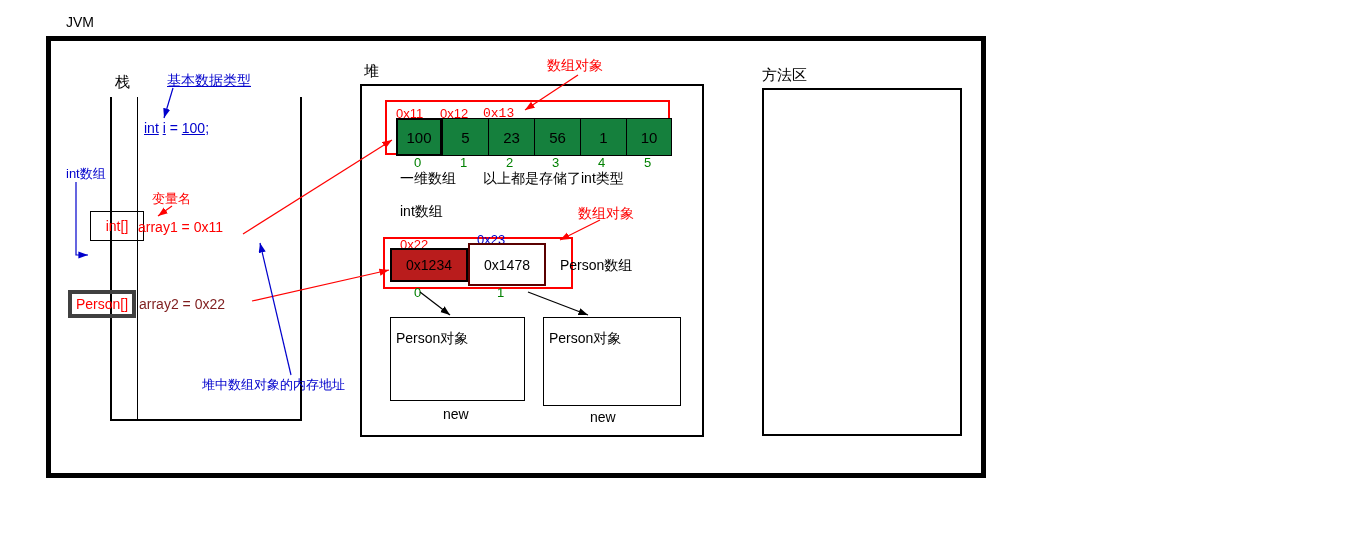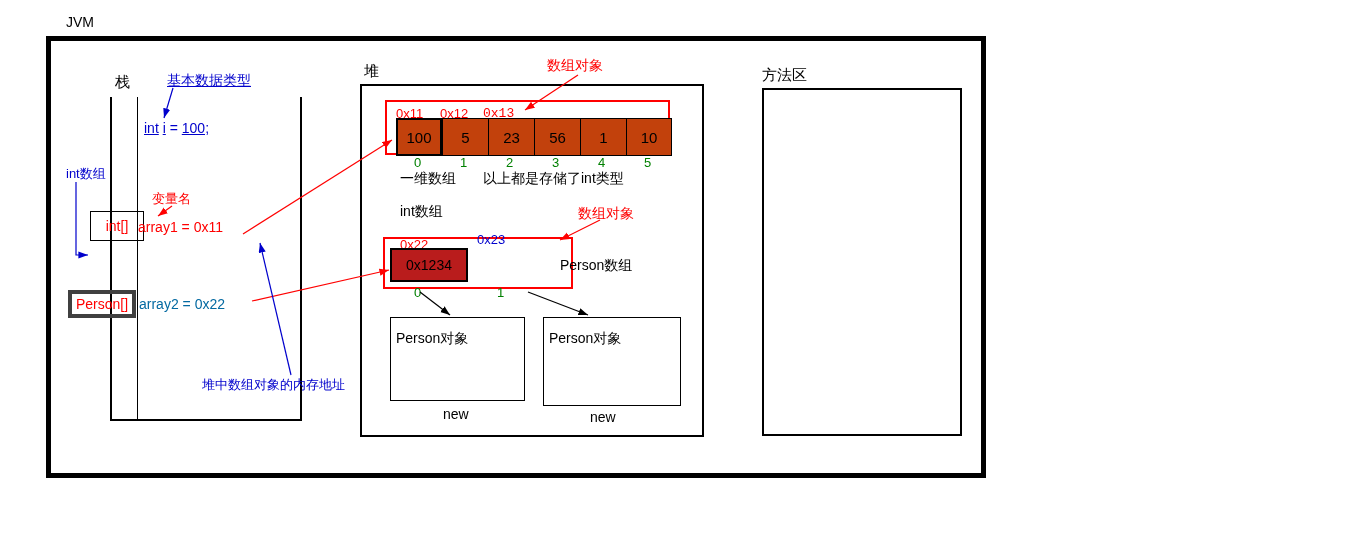--- a/index.html
+++ b/index.html
@@ -103,21 +103,21 @@
   #cell-person-arr {
     position: absolute;
     left: 68px; top: 290px;
     width: 68px; height: 28px;
     border: 4px solid #404040;
     box-sizing: border-box;
     font-size: 14px;
     color: #ff0000;
     display: flex; align-items: center; justify-content: center;
   }
-  #row-person-arr { position: absolute; left: 139px; top: 296px; font-size: 14px; color: #0369a1; }
+  #row-person-arr { position: absolute; left: 139px; top: 296px; font-size: 14px; color: #7f1d1d; }
 
   
   #heap-addr-note { left: 202px; top: 378px; font-size: 13px; width: 175px; white-space: normal; }
 
   
   #arr-obj-1 { left: 547px; top: 57px; font-size: 14px; }
   #arr-obj-2 { left: 578px; top: 205px; font-size: 14px; }
 
   
   #int-arr-redbox {
@@ -134,21 +134,21 @@
     display: flex;
   }
   #int-arr-cells .cell {
     width: 46px; height: 38px;
     border: 1px solid #000000;
     border-right: none;
     box-sizing: border-box;
     display: flex; align-items: center; justify-content: center;
     font-size: 15px;
     color: #000000;
-    background: #c2410c;
+    background: #15803d;
   }
   #int-arr-cells .cell:last-child { border-right: 1px solid #000000; }
   #int-arr-cells .cell.first { border: 2px solid #000000; }
 
   .addr-top { position: absolute; font-size: 13px; color: #ff0000; }
   .idx { position: absolute; font-size: 13px; color: #008000; }
 
   #onedim-label { left: 400px; top: 170px; font-size: 14px; }
   #stored-int-label { left: 483px; top: 170px; font-size: 14px; }
   #int-array-label { left: 400px; top: 203px; font-size: 14px; }
@@ -272,20 +272,21 @@
   <div class="lbl blk" id="stored-int-label">以上都是存储了int类型</div>
   <div class="lbl blk" id="int-array-label">int数组</div>
 
   <div class="lbl red" id="arr-obj-2">数组对象</div>
 
   <div id="person-arr-redbox"></div>
   <div class="addr-top" style="left:400px; top:237px;">0x22</div>
   <div class="addr-top blue" style="left:477px; top:232px; color:#0000cc;">0x23</div>
 
   <div id="person-cell-0">0x1234</div>
+  <div id="person-cell-1">0x1478</div>
 
   <div class="idx" style="left:414px; top:285px;">0</div>
   <div class="idx" style="left:497px; top:285px;">1</div>
 
   <div class="lbl blk" id="person-arr-label">Person数组</div>
 
   <div id="person-obj-1"></div>
   <div class="lbl blk" id="person-obj-1-label">Person对象</div>
   <div class="lbl blk" id="new-1">new</div>
 

